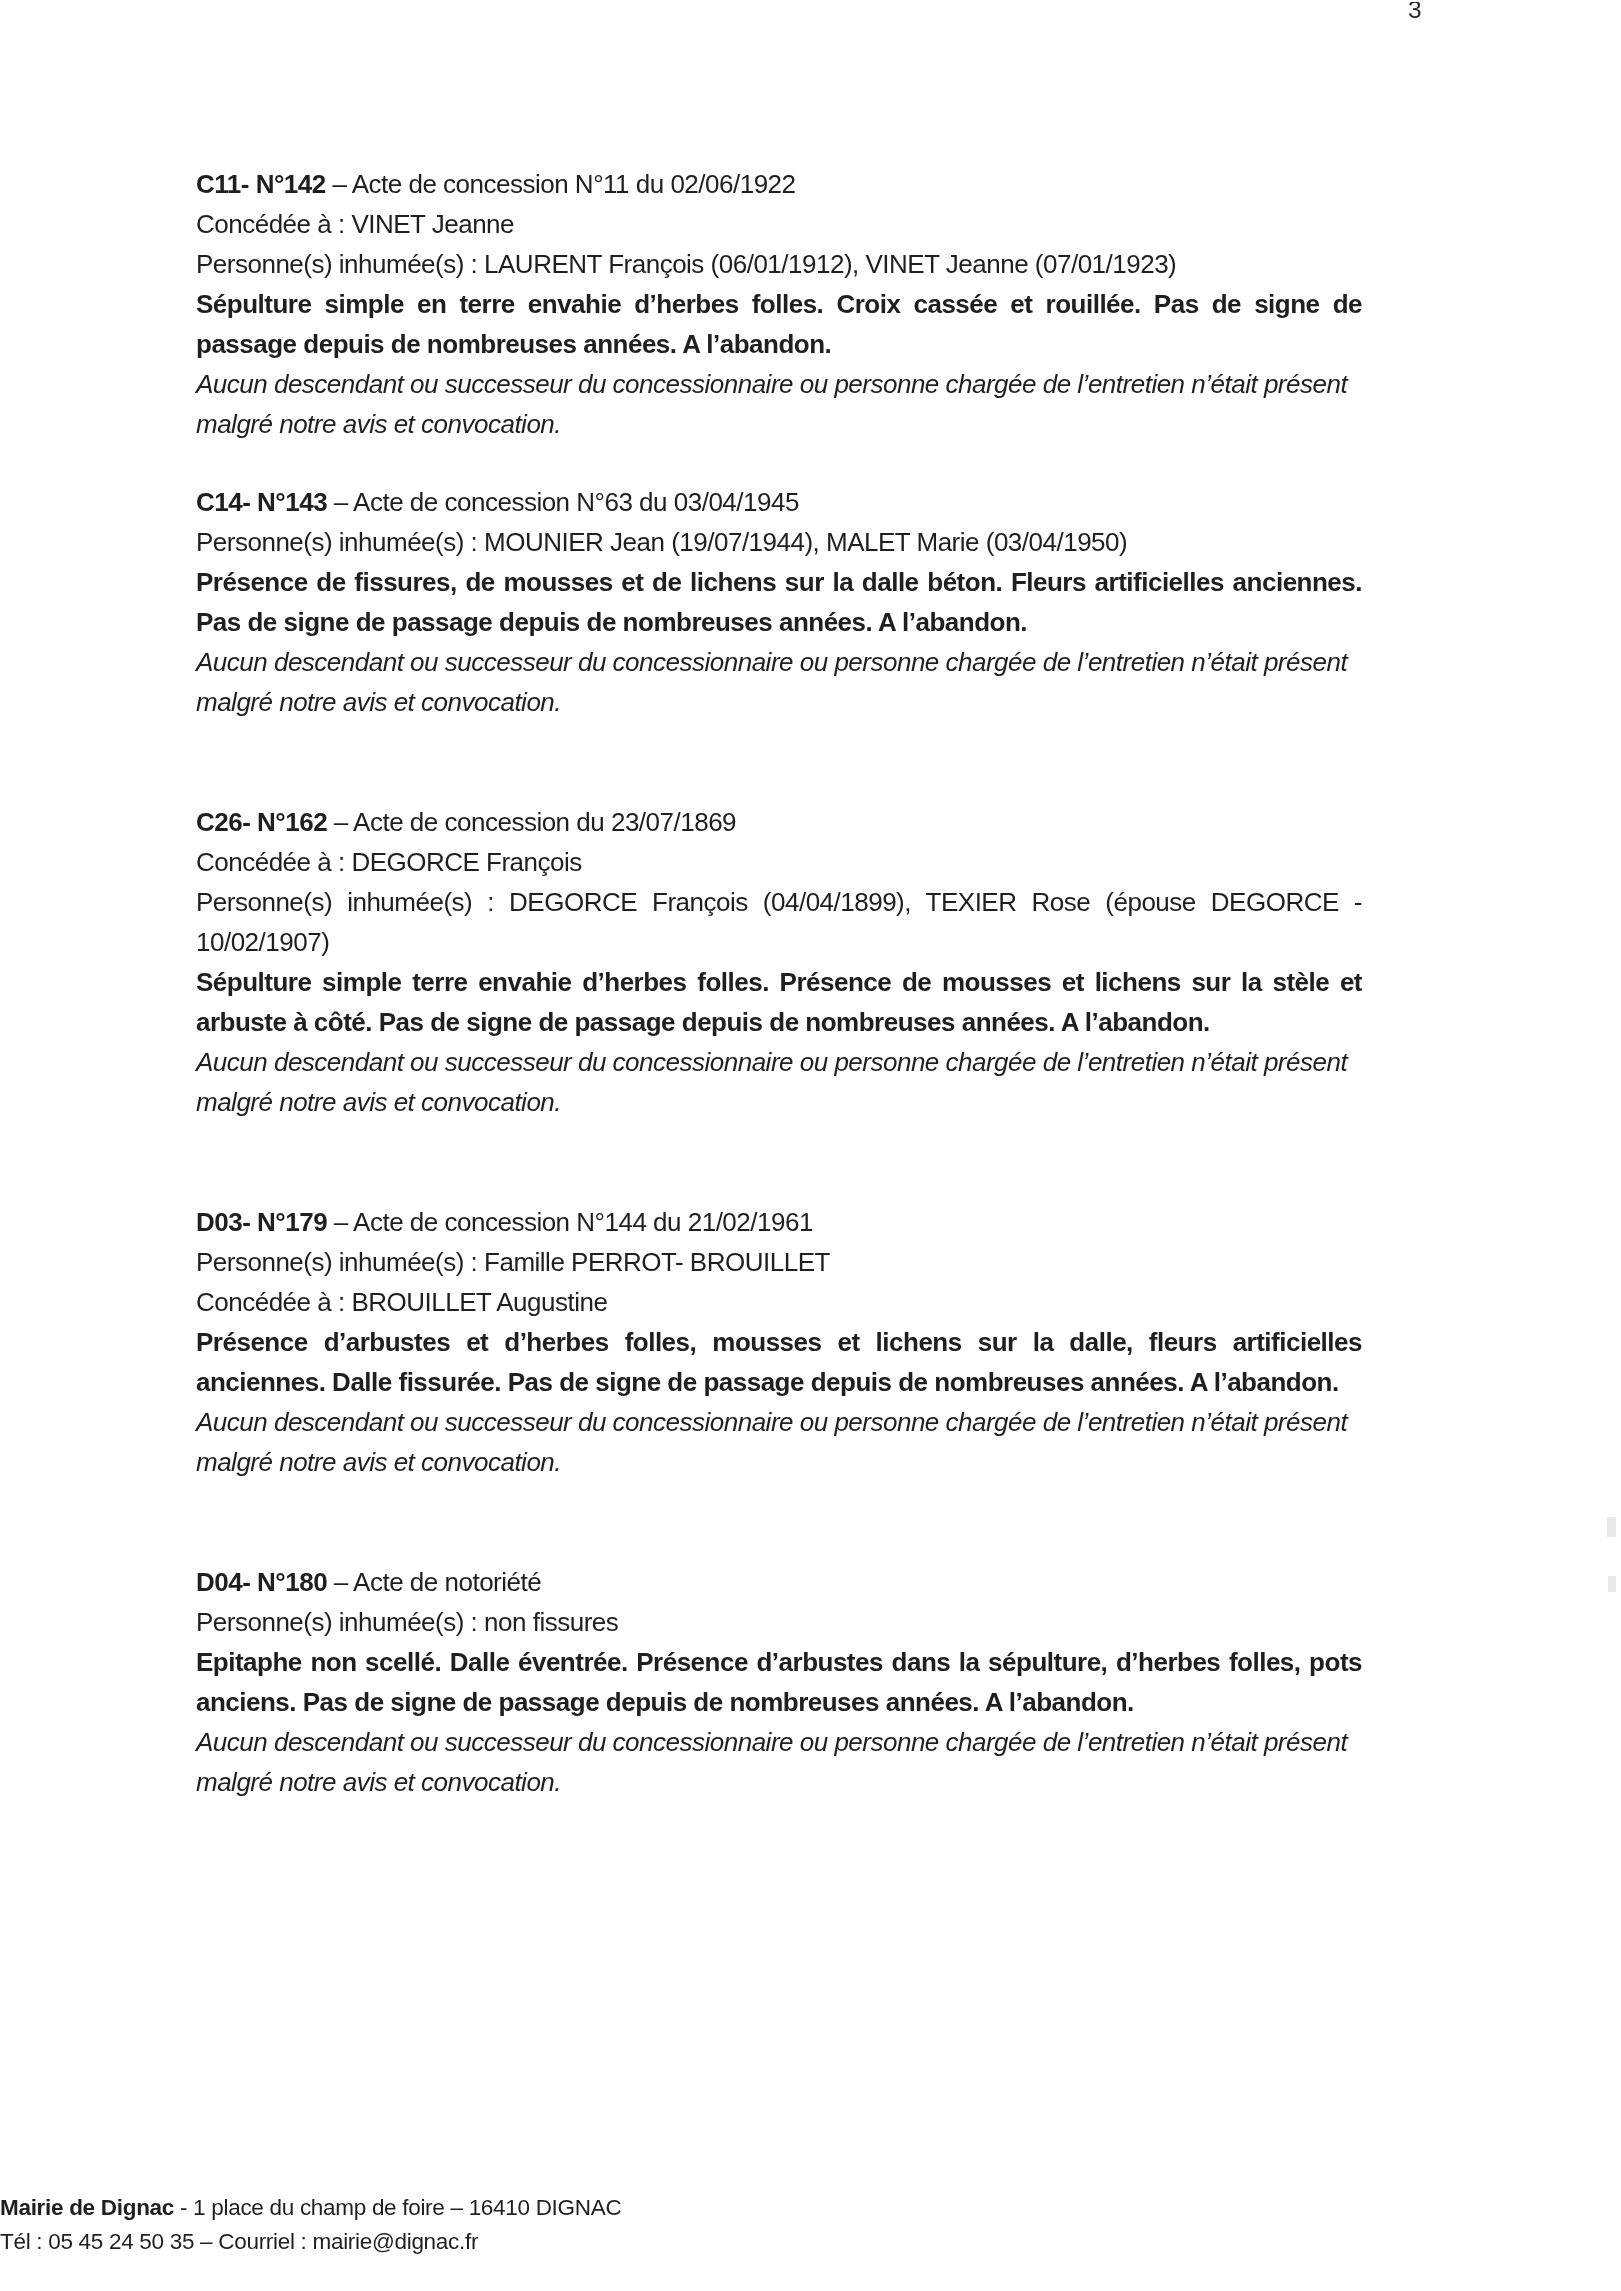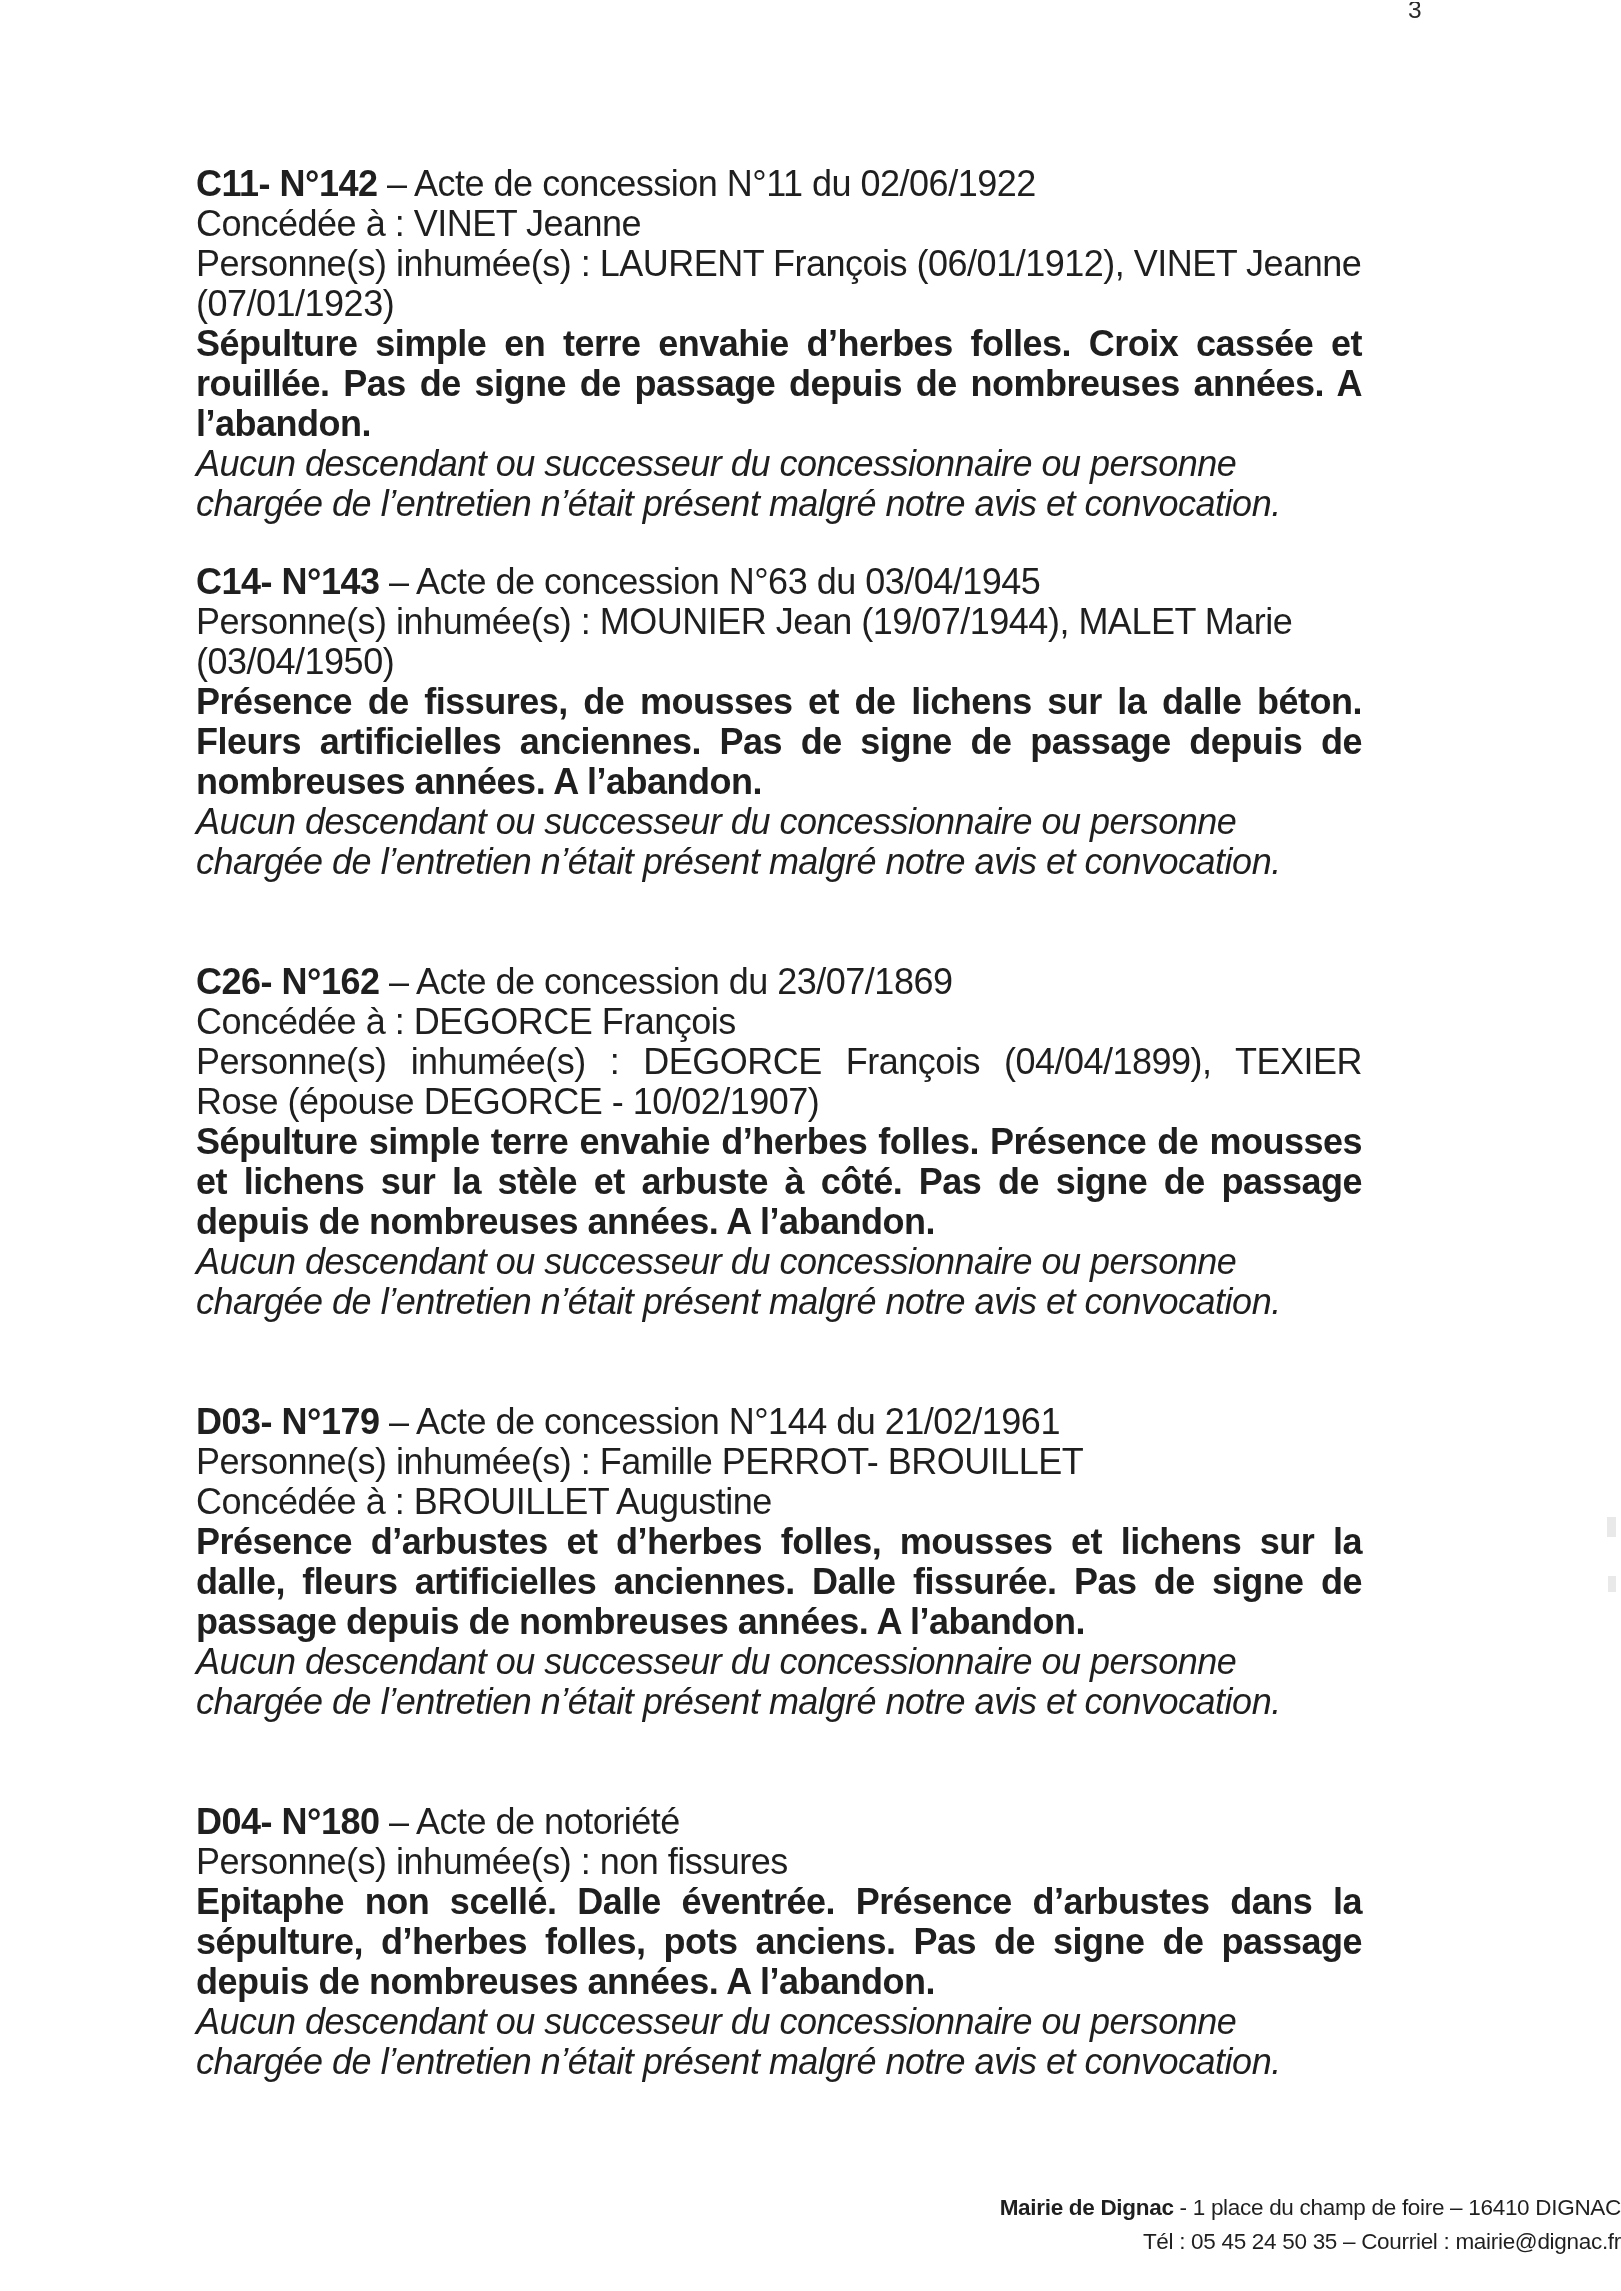--- a/index.html
+++ b/index.html
@@ -40,42 +40,42 @@
     margin: 0 0 80px 0;
   }
   .record.gap-sm {
     margin-bottom: 38px;
   }
   .record:last-child {
     margin-bottom: 0;
   }
   .line {
     margin: 0;
-    font-size: 36px;
+    font-size: 26px;
     line-height: 40px;
     letter-spacing: -0.5px;
   }
   .b {
     font-weight: 700;
   }
   .bold {
     font-weight: 700;
   }
   .just {
     text-align: justify;
   }
   .italic {
     font-style: italic;
   }
   .footer {
     position: absolute;
     left: 0;
     top: 2191px;
     width: 100%;
-    text-align: right;
+    text-align: left;
     font-size: 22.5px;
     line-height: 34px;
     letter-spacing: -0.3px;
     color: #1f1f1f;
   }
   .footer p {
     margin: 0;
   }
   .scan-artifact {
     position: absolute;

